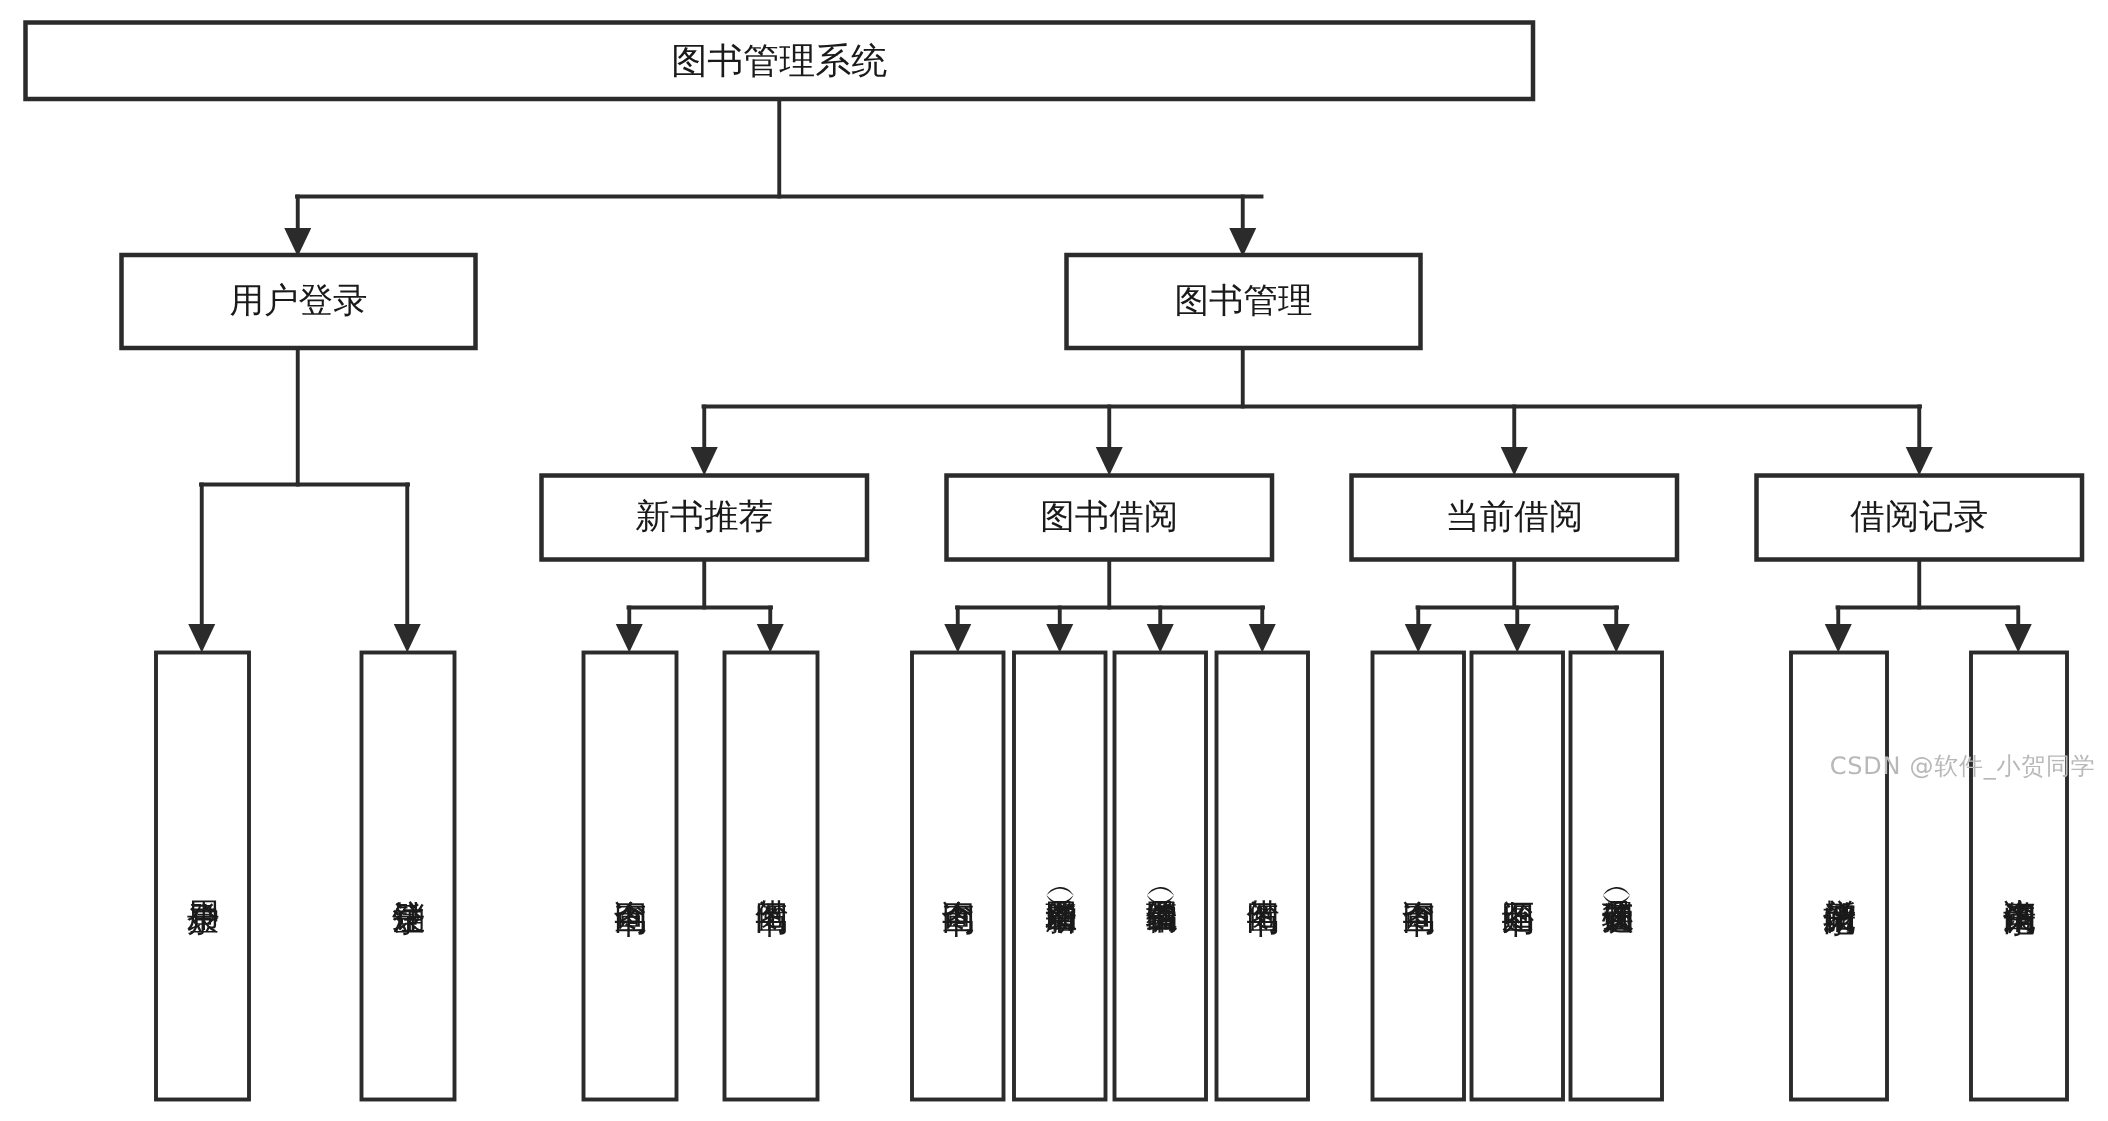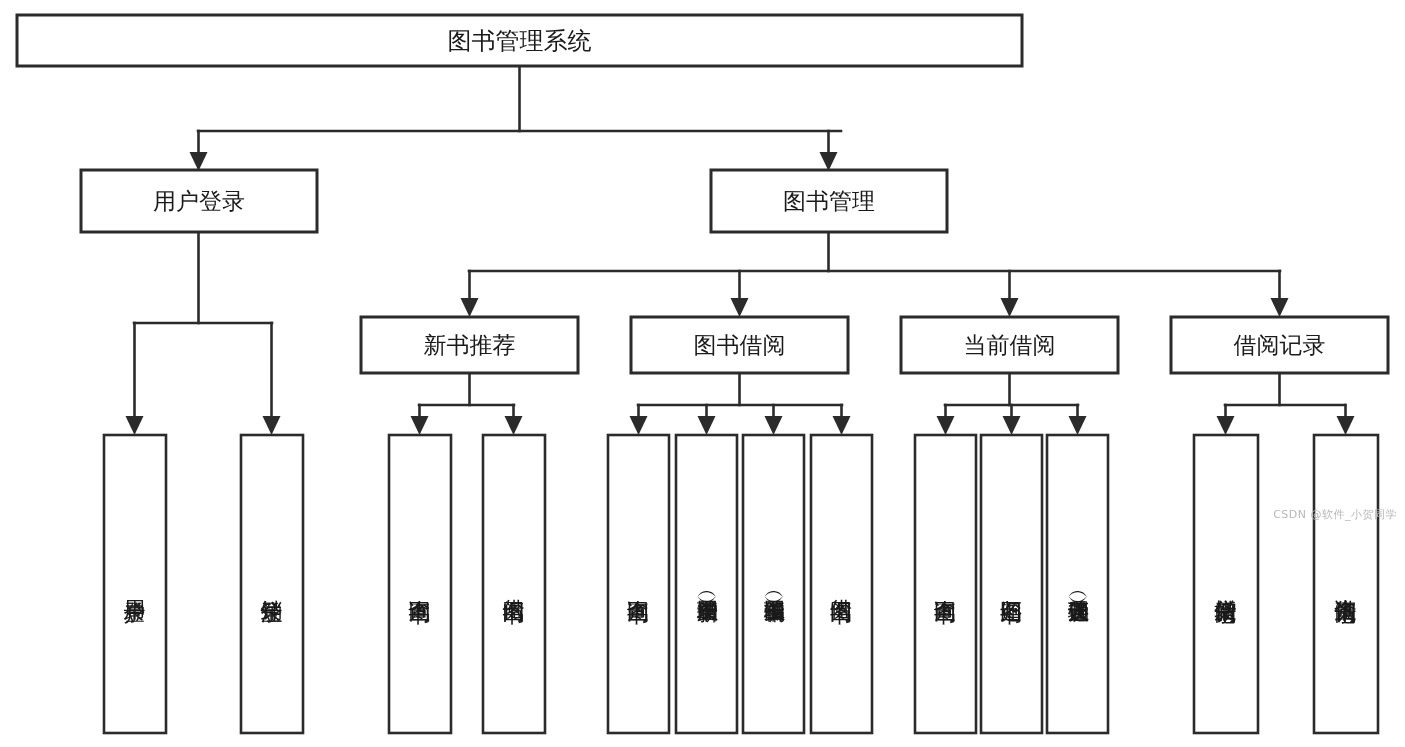--- a/index.html
+++ b/index.html
@@ -70,21 +70,21 @@
     line-height: 1.14;
     color: #1a1a1a;
     letter-spacing: 1px;
     white-space: nowrap;
   }
   .watermark {
     position: absolute;
     right: 8px;
     bottom: 6px;
     font-family: "DejaVu Sans", "Liberation Sans", sans-serif;
-    font-size: 11px;
+    font-size: 16px;
     color: #b8b8b8;
     white-space: nowrap;
     letter-spacing: 0.5px;
   }
 </style>
 </head>
 <body>
 
 <div id="diagram-root">
 

